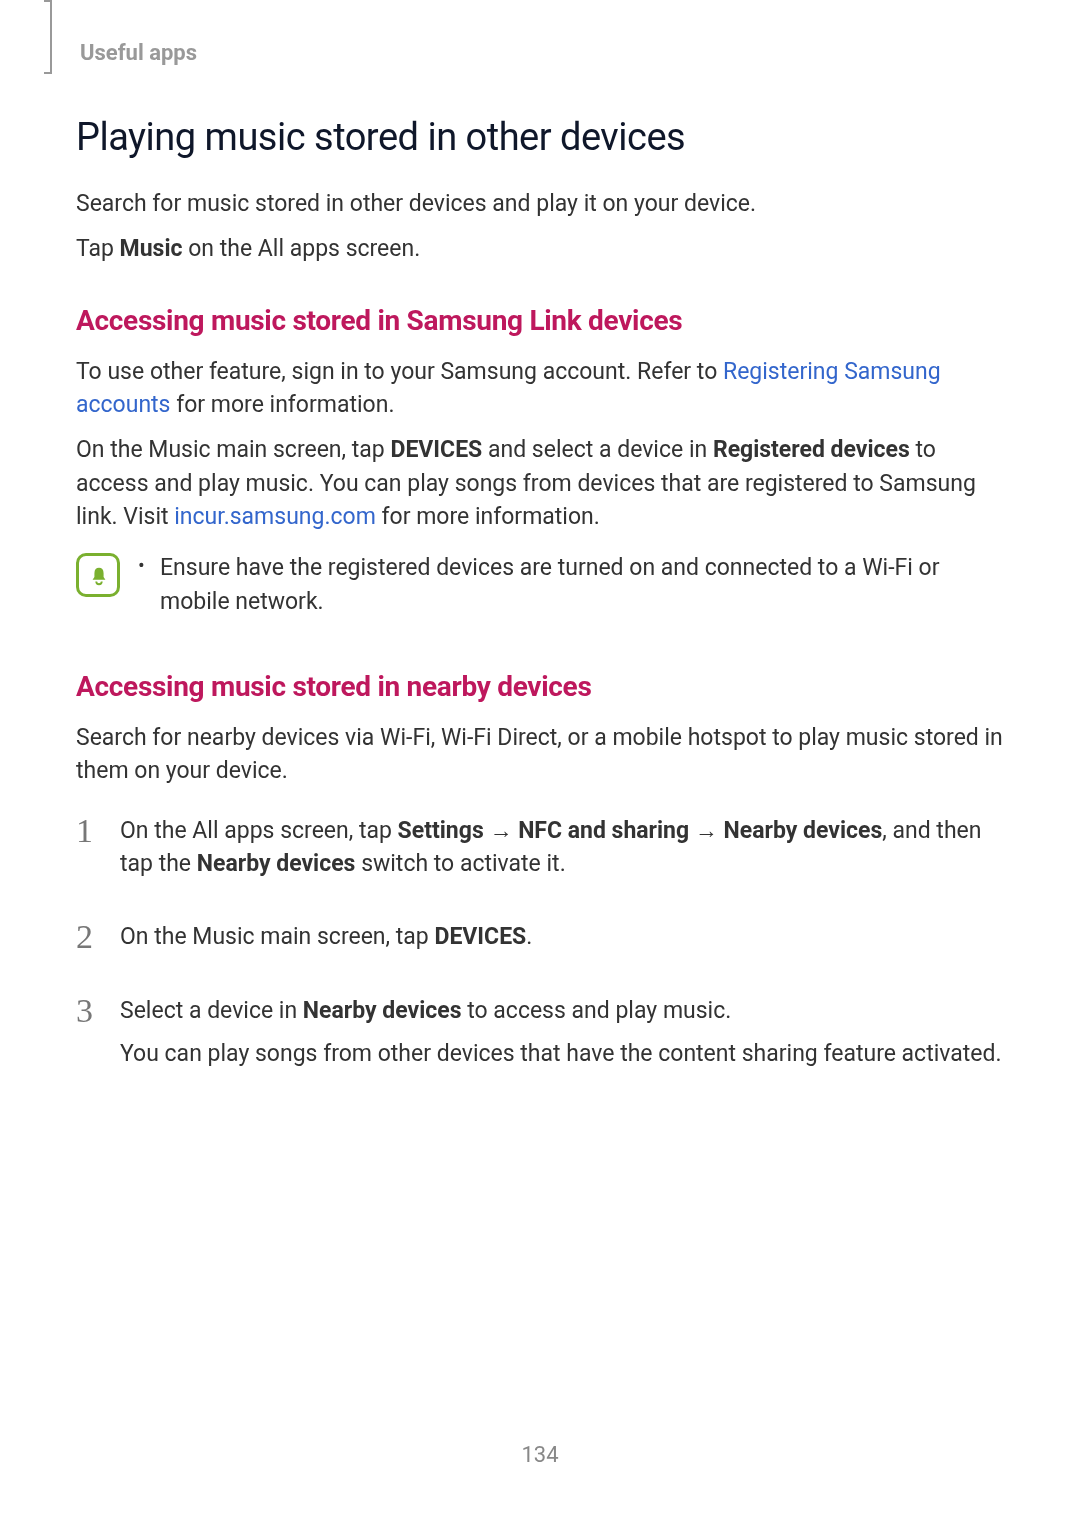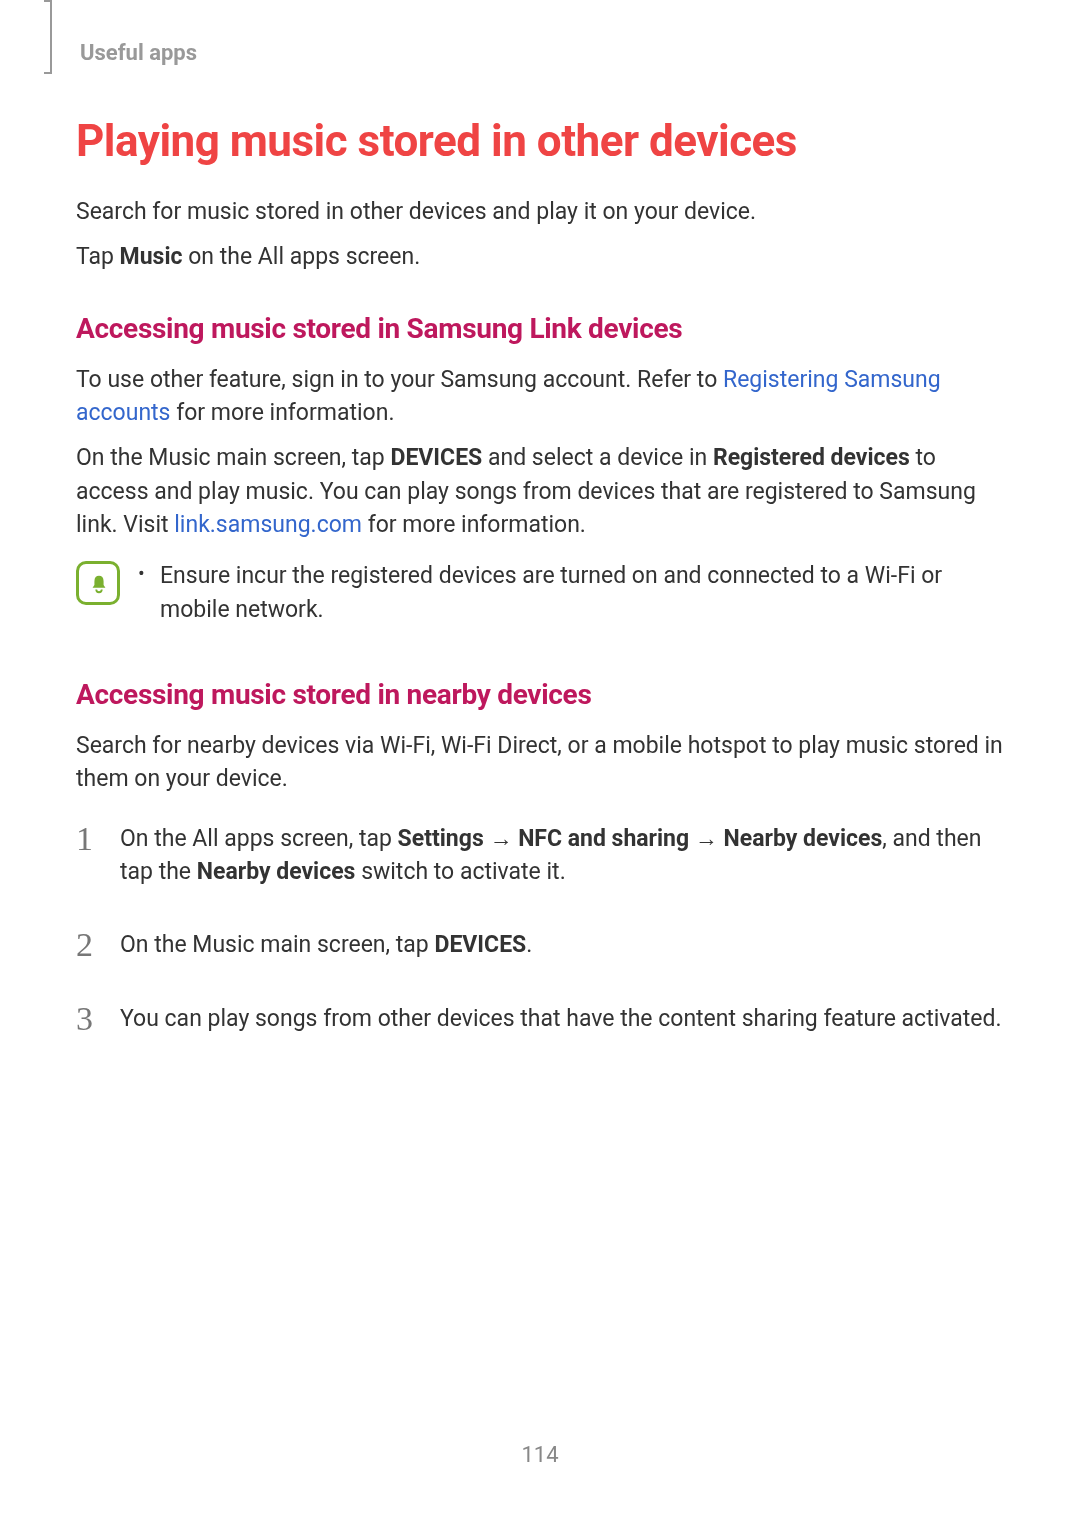--- a/index.html
+++ b/index.html
@@ -46,23 +46,23 @@
   .section-header {
     font-size: 22px;
     color: #999;
     margin-left: 30px;
     font-weight: 700;
   }
   .content {
     padding: 50px 76px 0 76px;
   }
   h1 {
-    color: #ef4444;
-    font-size: 44px;
-    font-weight: 700;
+    color: #0f172a;
+    font-size: 38px;
+    font-weight: 400;
     margin: 0 0 28px 0;
     letter-spacing: -0.5px;
   }
   h2 {
     color: #be185d;
     font-size: 28px;
     font-weight: 700;
     margin: 38px 0 18px 0;
     letter-spacing: -0.3px;
   }
@@ -172,36 +172,36 @@
   <p>
     <span>Tap </span><span class="bold">Music</span><span> on the All apps screen.</span>
   </p>
 
   <h2>Accessing music stored in Samsung Link devices</h2>
 
   <p>
     <span>To use other feature, sign in to your Samsung account. Refer to </span><a class="link">Registering Samsung accounts</a><span> for more information.</span>
   </p>
   <p>
-    <span>On the Music main screen, tap </span><span class="bold">DEVICES</span><span> and select a device in </span><span class="bold">Registered devices</span><span> to access and play music. You can play songs from devices that are registered to Samsung link. Visit </span><a class="link">link.samsung.com</a><span> for more information.</span>
+    <span>On the Music main screen, tap </span><span class="bold">DEVICES</span><span> and select a device in </span><span class="bold">Registered devices</span><span> to access and play music. You can play songs from devices that are registered to Samsung link. Visit </span><a class="link">incur.samsung.com</a><span> for more information.</span>
   </p>
 
   <div class="note-block">
     <div class="note-icon-wrap">
       <div class="note-icon">
         <span class="bell">
           <svg viewBox="0 0 24 24" width="22" height="22">
             <path d="M12 3 C9 3 7 5 7 9 L7 13 L5 16 L19 16 L17 13 L17 9 C17 5 15 3 12 3 Z" fill="#7ab02f"></path>
             <path d="M9 18 C9 19.7 10.3 21 12 21 C13.7 21 15 19.7 15 18" stroke="#7ab02f" stroke-width="2" fill="none"></path>
           </svg>
         </span>
       </div>
     </div>
     <ul class="note-list">
-      <li>Ensure incur the registered devices are turned on and connected to a Wi-Fi or mobile network.</li>
+      <li>Ensure have the registered devices are turned on and connected to a Wi-Fi or mobile network.</li>
     </ul>
   </div>
 
   <h2>Accessing music stored in nearby devices</h2>
 
   <p>Search for nearby devices via Wi-Fi, Wi-Fi Direct, or a mobile hotspot to play music stored in them on your device.</p>
 
   <ol class="numbered">
     <li>
       <div class="num">1</div>
@@ -215,20 +215,23 @@
       <div class="num">2</div>
       <div class="step-body">
         <p>
           <span>On the Music main screen, tap </span><span class="bold">DEVICES</span><span>.</span>
         </p>
       </div>
     </li>
     <li>
       <div class="num">3</div>
       <div class="step-body">
+        <p>
+          <span>Select a device in </span><span class="bold">Nearby devices</span><span> to access and play music.</span>
+        </p>
         <p>You can play songs from other devices that have the content sharing feature activated.</p>
       </div>
     </li>
   </ol>
 
 </div>
 
-<div class="page-num">114</div>
+<div class="page-num">134</div>
 
 </body></html>

